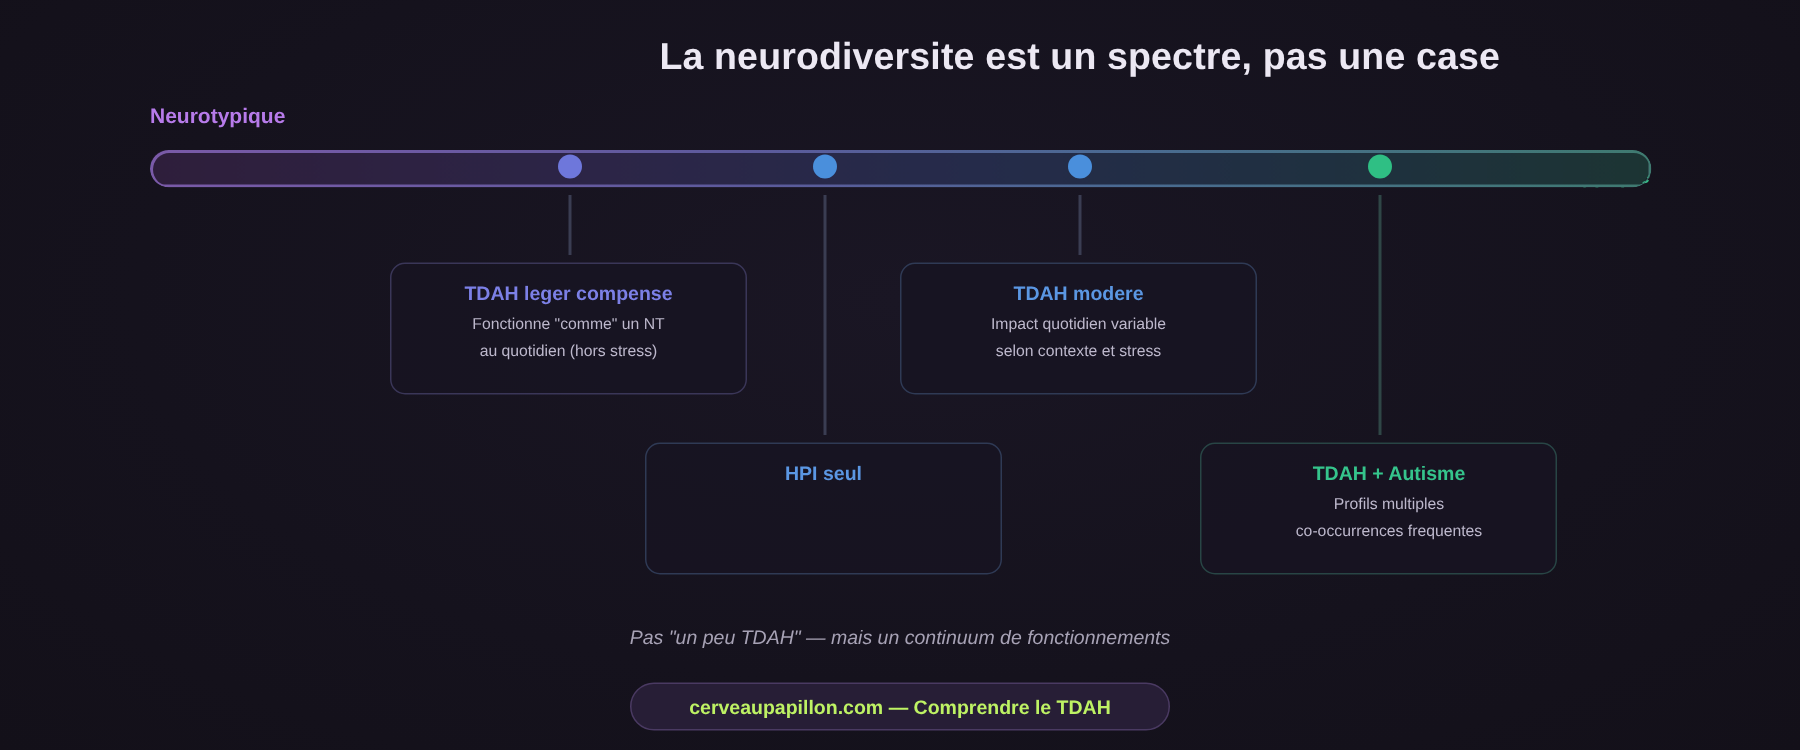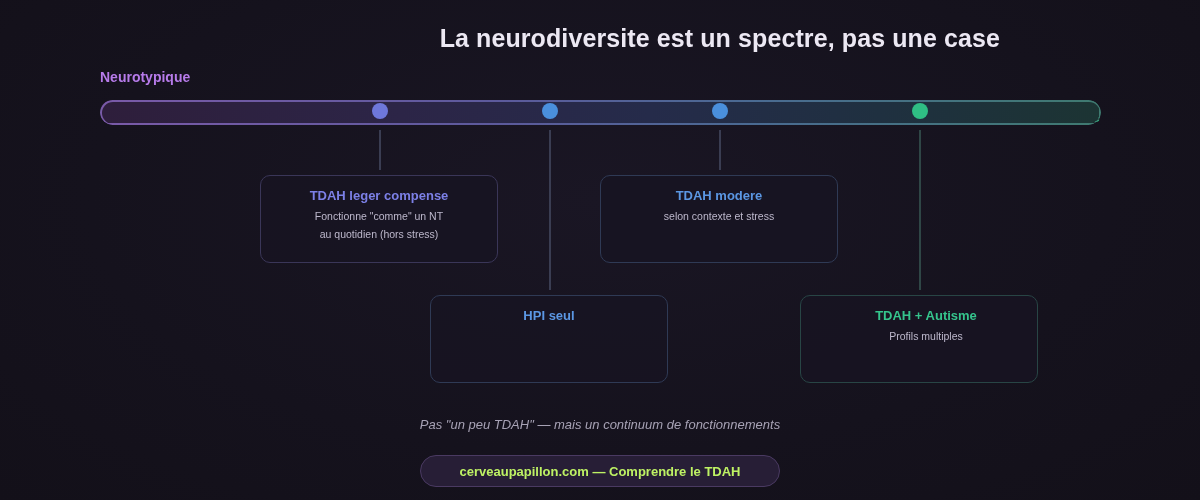--- a/index.html
+++ b/index.html
@@ -89,28 +89,30 @@
   </div>
 </div>
 
 <div class="card" style="left:430px; top:295px; border:1.5px solid #2f3a55;">
   <div class="card-title" style="color:#5b97e3;">HPI seul</div>
 </div>
 
 <div class="card" style="left:600px; top:175px; border:1.5px solid #2f3a55;">
   <div class="card-title" style="color:#5b97e3;">TDAH modere</div>
   <div class="card-body">
+    <div class="card-line">Impact quotidien variable</div>
     <div class="card-line">selon contexte et stress</div>
   </div>
 </div>
 
 <div class="card" style="left:800px; top:295px; border:1.5px solid #284545;padding-left:14px;">
   <div class="card-title" style="color:#35c48c;">TDAH + Autisme</div>
   <div class="card-body">
     <div class="card-line">Profils multiples</div>
+    <div class="card-line">co-occurrences frequentes</div>
   </div>
 </div>
 
 <div class="tagline">Pas "un peu TDAH" — mais un continuum de fonctionnements</div>
 
 <div class="footer-pill">
   <span>cerveaupapillon.com — Comprendre le TDAH</span>
 </div>
 
 </body></html>

